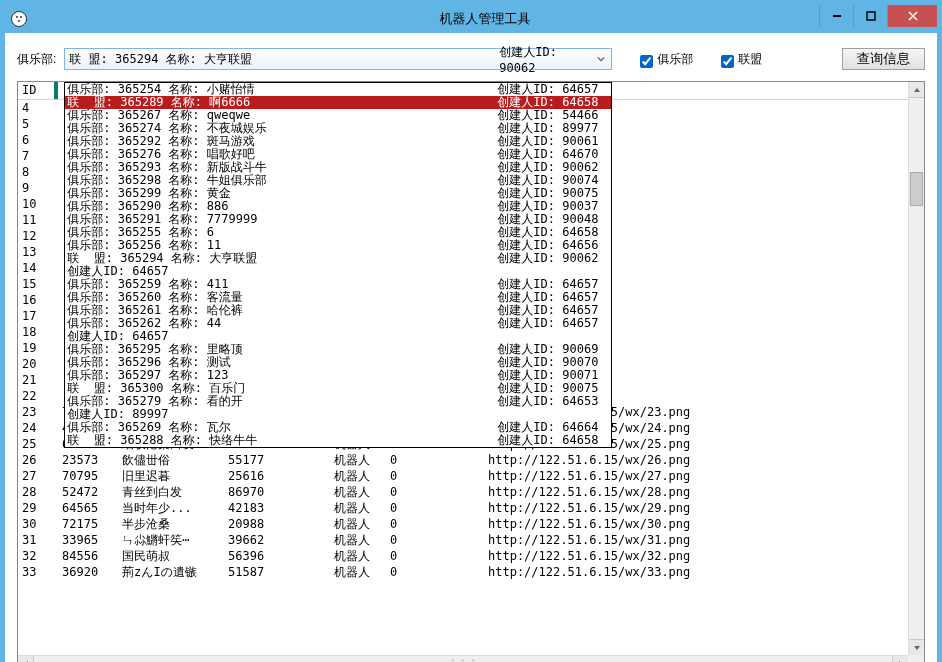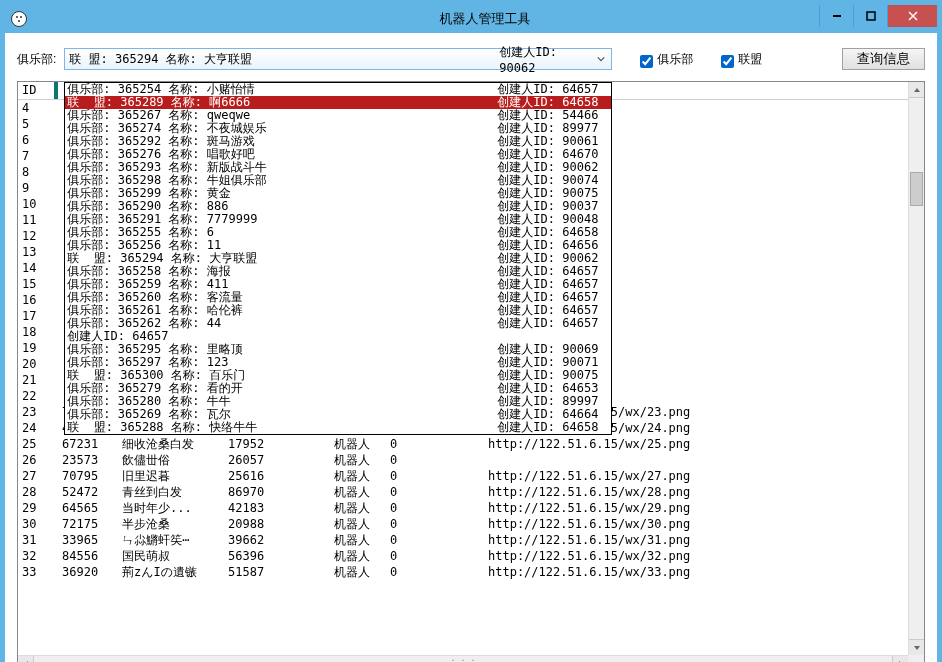--- a/index.html
+++ b/index.html
@@ -93,31 +93,32 @@
             <div class="dd-row"><span class="dd-c1">俱乐部: 365292 名称: 斑马游戏</span><span class="dd-c2">创建人ID: 90061</span></div>
             <div class="dd-row"><span class="dd-c1">俱乐部: 365276 名称: 唱歌好吧</span><span class="dd-c2">创建人ID: 64670</span></div>
             <div class="dd-row"><span class="dd-c1">俱乐部: 365293 名称: 新版战斗牛</span><span class="dd-c2">创建人ID: 90062</span></div>
             <div class="dd-row"><span class="dd-c1">俱乐部: 365298 名称: 牛姐俱乐部</span><span class="dd-c2">创建人ID: 90074</span></div>
             <div class="dd-row"><span class="dd-c1">俱乐部: 365299 名称: 黄金</span><span class="dd-c2">创建人ID: 90075</span></div>
             <div class="dd-row"><span class="dd-c1">俱乐部: 365290 名称: 886</span><span class="dd-c2">创建人ID: 90037</span></div>
             <div class="dd-row"><span class="dd-c1">俱乐部: 365291 名称: 7779999</span><span class="dd-c2">创建人ID: 90048</span></div>
             <div class="dd-row"><span class="dd-c1">俱乐部: 365255 名称: 6</span><span class="dd-c2">创建人ID: 64658</span></div>
             <div class="dd-row"><span class="dd-c1">俱乐部: 365256 名称: 11</span><span class="dd-c2">创建人ID: 64656</span></div>
             <div class="dd-row"><span class="dd-c1">联  盟: 365294 名称: 大亨联盟</span><span class="dd-c2">创建人ID: 90062</span></div>
-            <div class="dd-row"><span class="dd-c1">俱乐部: 365258 名称: 海报</span><span class="dd-c2">创建人ID: 64657</span></div>
+            <div class="dd-row"><span class="dd-c2">创建人ID: 64657</span></div>
             <div class="dd-row"><span class="dd-c1">俱乐部: 365259 名称: 411</span><span class="dd-c2">创建人ID: 64657</span></div>
             <div class="dd-row"><span class="dd-c1">俱乐部: 365260 名称: 客流量</span><span class="dd-c2">创建人ID: 64657</span></div>
             <div class="dd-row"><span class="dd-c1">俱乐部: 365261 名称: 哈伦裤</span><span class="dd-c2">创建人ID: 64657</span></div>
             <div class="dd-row"><span class="dd-c1">俱乐部: 365262 名称: 44</span><span class="dd-c2">创建人ID: 64657</span></div>
             <div class="dd-row"><span class="dd-c2">创建人ID: 64657</span></div>
             <div class="dd-row"><span class="dd-c1">俱乐部: 365295 名称: 里略顶</span><span class="dd-c2">创建人ID: 90069</span></div>
+            <div class="dd-row"><span class="dd-c1">俱乐部: 365296 名称: 测试</span><span class="dd-c2">创建人ID: 90070</span></div>
             <div class="dd-row"><span class="dd-c1">俱乐部: 365297 名称: 123</span><span class="dd-c2">创建人ID: 90071</span></div>
             <div class="dd-row"><span class="dd-c1">联  盟: 365300 名称: 百乐门</span><span class="dd-c2">创建人ID: 90075</span></div>
             <div class="dd-row"><span class="dd-c1">俱乐部: 365279 名称: 看的开</span><span class="dd-c2">创建人ID: 64653</span></div>
-            <div class="dd-row"><span class="dd-c1">俱乐部: 365280 名称: 牛牛</span><span class="dd-c2">创建人ID: 89997</span></div>
+            <div class="dd-row"><span class="dd-c2">创建人ID: 89997</span></div>
             <div class="dd-row"><span class="dd-c1">俱乐部: 365269 名称: 瓦尔</span><span class="dd-c2">创建人ID: 64664</span></div>
             <div class="dd-row"><span class="dd-c1">联  盟: 365288 名称: 快络牛牛</span><span class="dd-c2">创建人ID: 64658</span></div>
           </div>
       </div>
       <label class="chk">
         <input type="checkbox" checked="" style="">
         <span>俱乐部</span>
       </label>
       <label class="chk">
         <input type="checkbox" checked="" style="">
@@ -146,21 +147,21 @@
           <div class="grow"><span class="gc" style="width:40px">16</span><span class="gc" style="width:60px"></span><span class="gc" style="width:106px"></span><span class="gc" style="width:106px"></span><span class="gc" style="width:56px"></span><span class="gc" style="width:98px"></span><span class="gc" style="width:300px">6.png</span></div>
           <div class="grow"><span class="gc" style="width:40px">17</span><span class="gc" style="width:60px"></span><span class="gc" style="width:106px"></span><span class="gc" style="width:106px"></span><span class="gc" style="width:56px"></span><span class="gc" style="width:98px"></span><span class="gc" style="width:300px">7.png</span></div>
           <div class="grow"><span class="gc" style="width:40px">18</span><span class="gc" style="width:60px"></span><span class="gc" style="width:106px"></span><span class="gc" style="width:106px"></span><span class="gc" style="width:56px"></span><span class="gc" style="width:98px"></span><span class="gc" style="width:300px">8.png</span></div>
           <div class="grow"><span class="gc" style="width:40px">19</span><span class="gc" style="width:60px"></span><span class="gc" style="width:106px"></span><span class="gc" style="width:106px"></span><span class="gc" style="width:56px"></span><span class="gc" style="width:98px"></span><span class="gc" style="width:300px">9.png</span></div>
           <div class="grow"><span class="gc" style="width:40px">20</span><span class="gc" style="width:60px"></span><span class="gc" style="width:106px"></span><span class="gc" style="width:106px"></span><span class="gc" style="width:56px"></span><span class="gc" style="width:98px"></span><span class="gc" style="width:300px">0.png</span></div>
           <div class="grow"><span class="gc" style="width:40px">21</span><span class="gc" style="width:60px"></span><span class="gc" style="width:106px"></span><span class="gc" style="width:106px"></span><span class="gc" style="width:56px"></span><span class="gc" style="width:98px"></span><span class="gc" style="width:300px">1.png</span></div>
           <div class="grow"><span class="gc" style="width:40px">22</span><span class="gc" style="width:60px"></span><span class="gc" style="width:106px"></span><span class="gc" style="width:106px"></span><span class="gc" style="width:56px"></span><span class="gc" style="width:98px"></span><span class="gc" style="width:300px">2.png</span></div>
           <div class="grow"><span class="gc" style="width:40px">23</span><span class="gc" style="width:60px">77871</span><span class="gc" style="width:106px">十揹巳謳咘⋯</span><span class="gc" style="width:106px">52838</span><span class="gc" style="width:56px">机器人</span><span class="gc" style="width:98px">0</span><span class="gc" style="width:300px">http://122.51.6.15/wx/23.png</span></div>
           <div class="grow"><span class="gc" style="width:40px">24</span><span class="gc" style="width:60px">45902</span><span class="gc" style="width:106px">沧桑过后正年轻</span><span class="gc" style="width:106px">76312</span><span class="gc" style="width:56px">机器人</span><span class="gc" style="width:98px">0</span><span class="gc" style="width:300px">http://122.51.6.15/wx/24.png</span></div>
           <div class="grow"><span class="gc" style="width:40px">25</span><span class="gc" style="width:60px">67231</span><span class="gc" style="width:106px">细收沧桑白发</span><span class="gc" style="width:106px">17952</span><span class="gc" style="width:56px">机器人</span><span class="gc" style="width:98px">0</span><span class="gc" style="width:300px">http://122.51.6.15/wx/25.png</span></div>
-          <div class="grow"><span class="gc" style="width:40px">26</span><span class="gc" style="width:60px">23573</span><span class="gc" style="width:106px">飲儘丗俗</span><span class="gc" style="width:106px">26057</span><span class="gc" style="width:56px">机器人</span><span class="gc" style="width:98px">0</span></div>
+          <div class="grow"><span class="gc" style="width:40px">26</span><span class="gc" style="width:60px">23573</span><span class="gc" style="width:106px">飲儘丗俗</span><span class="gc" style="width:106px">55177</span><span class="gc" style="width:56px">机器人</span><span class="gc" style="width:98px">0</span><span class="gc" style="width:300px">http://122.51.6.15/wx/26.png</span></div>
           <div class="grow"><span class="gc" style="width:40px">27</span><span class="gc" style="width:60px">70795</span><span class="gc" style="width:106px">旧里迟暮</span><span class="gc" style="width:106px">25616</span><span class="gc" style="width:56px">机器人</span><span class="gc" style="width:98px">0</span><span class="gc" style="width:300px">http://122.51.6.15/wx/27.png</span></div>
           <div class="grow"><span class="gc" style="width:40px">28</span><span class="gc" style="width:60px">52472</span><span class="gc" style="width:106px">青丝到白发</span><span class="gc" style="width:106px">86970</span><span class="gc" style="width:56px">机器人</span><span class="gc" style="width:98px">0</span><span class="gc" style="width:300px">http://122.51.6.15/wx/28.png</span></div>
           <div class="grow"><span class="gc" style="width:40px">29</span><span class="gc" style="width:60px">64565</span><span class="gc" style="width:106px">当时年少...</span><span class="gc" style="width:106px">42183</span><span class="gc" style="width:56px">机器人</span><span class="gc" style="width:98px">0</span><span class="gc" style="width:300px">http://122.51.6.15/wx/29.png</span></div>
           <div class="grow"><span class="gc" style="width:40px">30</span><span class="gc" style="width:60px">72175</span><span class="gc" style="width:106px">半步沧桑</span><span class="gc" style="width:106px">20988</span><span class="gc" style="width:56px">机器人</span><span class="gc" style="width:98px">0</span><span class="gc" style="width:300px">http://122.51.6.15/wx/30.png</span></div>
           <div class="grow"><span class="gc" style="width:40px">31</span><span class="gc" style="width:60px">33965</span><span class="gc" style="width:106px">ㄣ尛鱂虷笶⋯</span><span class="gc" style="width:106px">39662</span><span class="gc" style="width:56px">机器人</span><span class="gc" style="width:98px">0</span><span class="gc" style="width:300px">http://122.51.6.15/wx/31.png</span></div>
           <div class="grow"><span class="gc" style="width:40px">32</span><span class="gc" style="width:60px">84556</span><span class="gc" style="width:106px">国民萌叔</span><span class="gc" style="width:106px">56396</span><span class="gc" style="width:56px">机器人</span><span class="gc" style="width:98px">0</span><span class="gc" style="width:300px">http://122.51.6.15/wx/32.png</span></div>
           <div class="grow"><span class="gc" style="width:40px">33</span><span class="gc" style="width:60px">36920</span><span class="gc" style="width:106px">荊zんIの遺镞</span><span class="gc" style="width:106px">51587</span><span class="gc" style="width:56px">机器人</span><span class="gc" style="width:98px">0</span><span class="gc" style="width:300px">http://122.51.6.15/wx/33.png</span></div>
         </div>
       <div class="vscroll">
         <div class="vs-btn">

